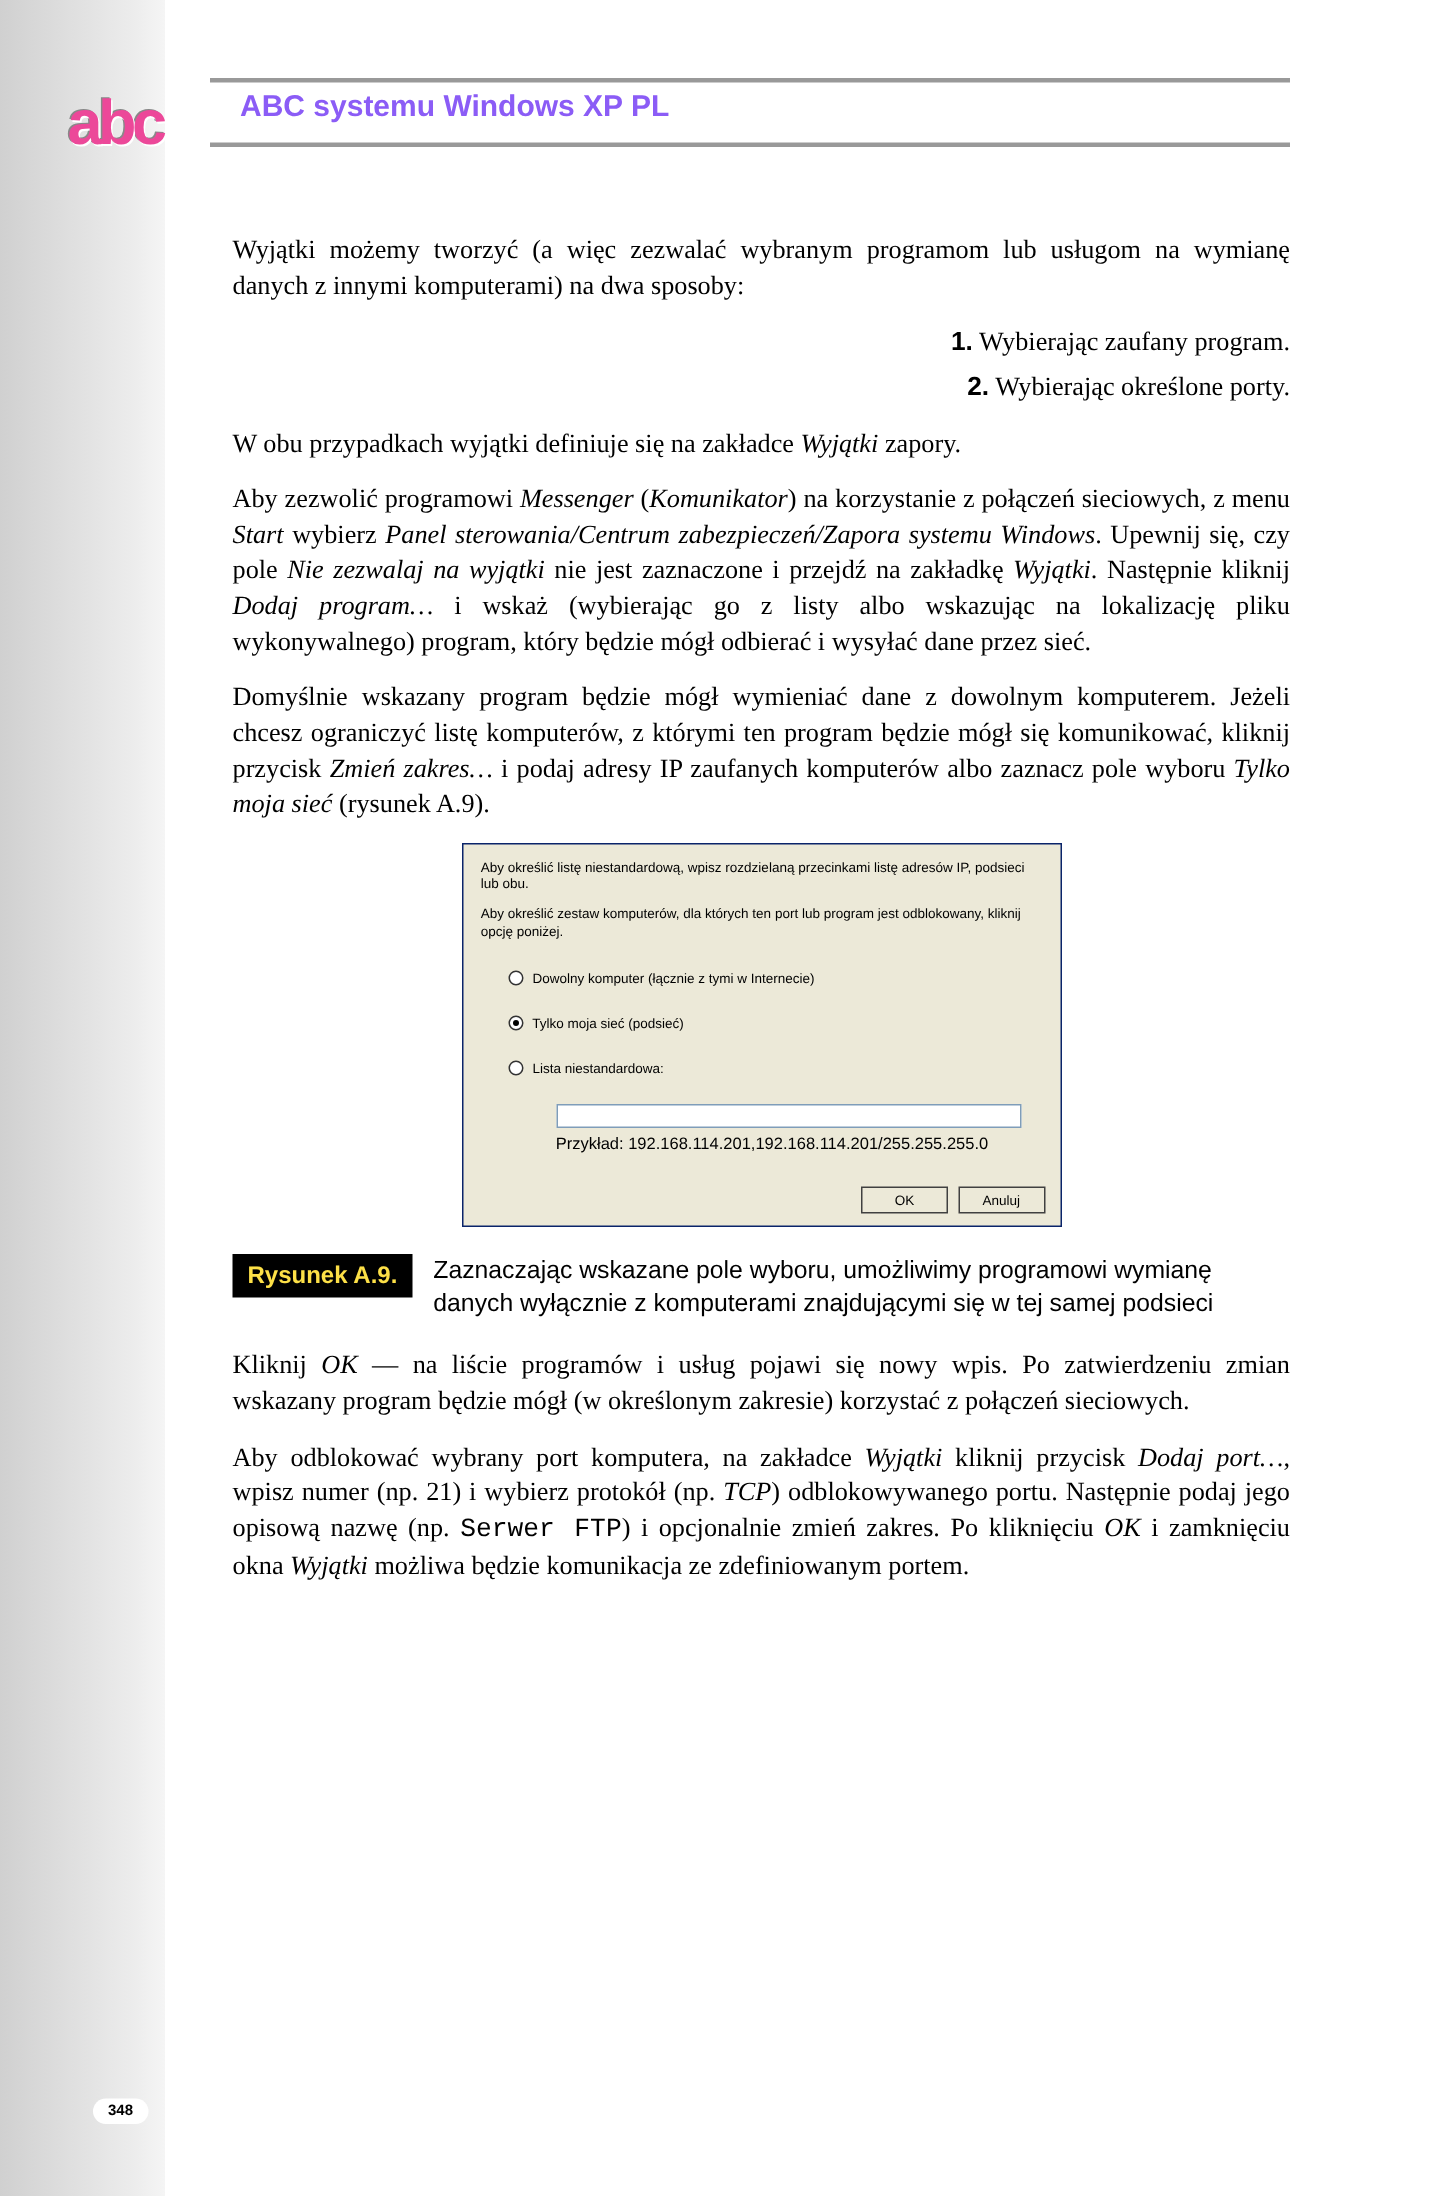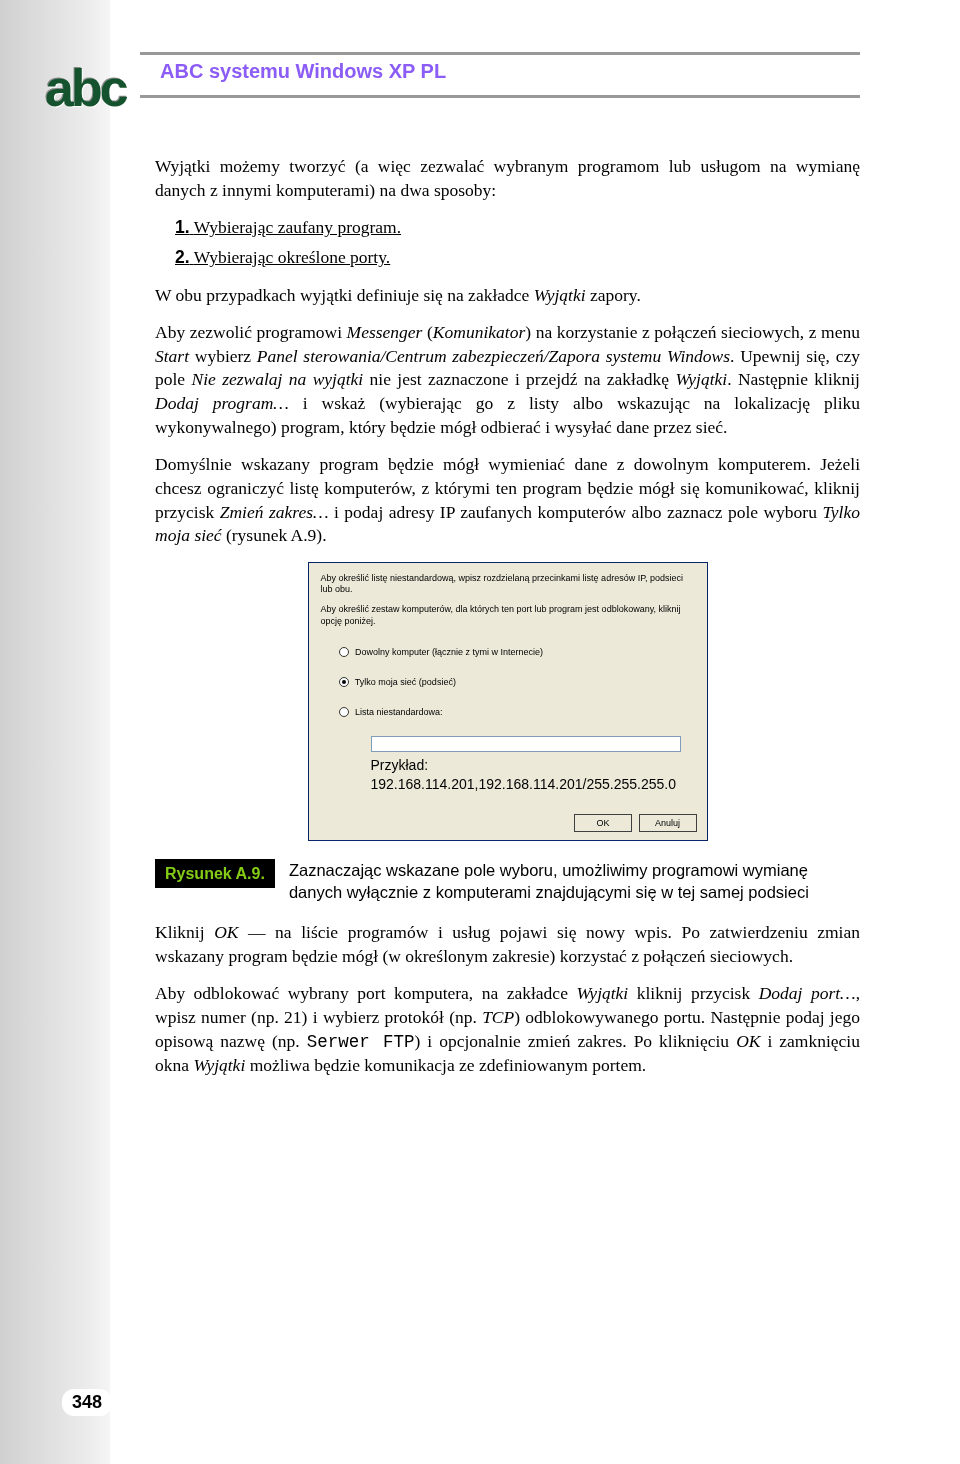--- a/index.html
+++ b/index.html
@@ -14,23 +14,23 @@
   .left-margin {
     position: absolute;
     left: 0; top: 0;
     width: 110px; height: 100%;
     background: linear-gradient(to right, #d0d0d0 0%, #ececec 80%, #f5f5f5 100%);
   }
   .abc-logo {
     position: absolute;
     left: 45px; top: 58px;
     font-family: 'Trebuchet MS', sans-serif;
-    font-size: 52px;
-    font-weight: bold;
-    color: #14532d;
+    font-size: 42px;
+    font-weight: bold;
+    color: #ec4899;
     text-shadow: 1px 1px 0 #fff, -1px -1px 0 #888;
     letter-spacing: -3px;
   }
   .header-line-top { position:absolute; left:140px; top:52px; width:720px; height:3px; background:#999; }
   .header-line-bot { position:absolute; left:140px; top:95px; width:720px; height:3px; background:#999; }
   .header-title {
     position: absolute;
     left: 160px; top: 60px;
     font-family: 'Trebuchet MS', Arial, sans-serif;
     font-weight: bold;
@@ -47,21 +47,21 @@
     text-align: justify;
   }
   .section-title {
     font-family: 'Trebuchet MS', Arial, sans-serif;
     font-weight: bold;
     font-size: 22px;
     margin-bottom: 14px;
     text-align: left;
   }
   .para { margin-bottom: 14px; }
-  .list-item { margin-left: 20px; margin-bottom: 6px; text-align:left;text-decoration:underline;}
+  .list-item { margin-left: 20px; margin-bottom: 6px; text-align:right;}
   .list-num { font-family: 'Trebuchet MS', Arial, sans-serif; font-weight: bold; }
   .dialog-wrap { text-align:center; margin: 14px 0 18px 0;}
   .dialog {
     display: inline-block;
     width: 400px;
     background: #ece9d8;
     border: 1px solid #0a246a;
     font-family: Tahoma, Arial, sans-serif;
     font-size: 9px;
     text-align: left;
@@ -85,26 +85,26 @@
     line-height: 12px;
     text-align: center;
   }
   .dialog-body { padding: 10px 12px 8px 12px; color:#000; }
   .dialog-note { margin-bottom: 8px; line-height:1.3;}
   .radio-grp { margin: 4px 0 4px 18px; }
   .radio-row { margin: 18px 0; }
   .radio { display:inline-block; width:10px; height:10px; border:1px solid #333; border-radius:50%; vertical-align:middle; margin-right:4px; background:#fff;}
   .radio.checked::after{ content:""; display:block; width:4px; height:4px; background:#000; border-radius:50%; margin:2px;}
   .txt-input { display:block; width: 310px; height:16px; border:1px solid #7f9db9; background:#fff; margin: 4px 0 4px 32px;}
-  .example { margin-left: 32px; font-size:14px;}
+  .example { margin-left: 32px; font-size:11px;}
   .dialog-buttons { text-align:right; padding: 8px 10px; }
   .btn { display:inline-block; width:58px; height:18px; border:1px solid #404040; background:#ece9d8; font-size:9px; text-align:center; line-height:16px; margin-left:4px;}
   .figure-block { display:flex; align-items:flex-start; margin: 0 0 18px 0; text-align:left;}
   .figure-label {
-    background:#000; color:#84cc16;
+    background:#000; color:#fde047;
     font-family:'Trebuchet MS', Arial, sans-serif;
     font-weight:bold;
     font-size:16px;
     padding: 4px 10px;
     margin-right: 14px;
     white-space: nowrap;
     flex:0 0 auto;
   }
   .figure-caption {
     font-family:'Trebuchet MS', Arial, sans-serif;
@@ -113,21 +113,21 @@
   }
   .page-num {
     position:absolute;
     left: 62px;
     bottom: 48px;
     background:#fff;
     border-radius: 12px;
     padding: 3px 10px;
     font-family:'Trebuchet MS', Arial, sans-serif;
     font-weight:bold;
-    font-size: 18px;
+    font-size: 10px;
   }
   i { font-style: italic; }
   .mono { font-family: 'Courier New', monospace; }
 </style>
 </head>
 <body>
 
 <div class="left-margin"></div>
 <div class="abc-logo">abc</div>
 <div class="header-line-top"></div>

